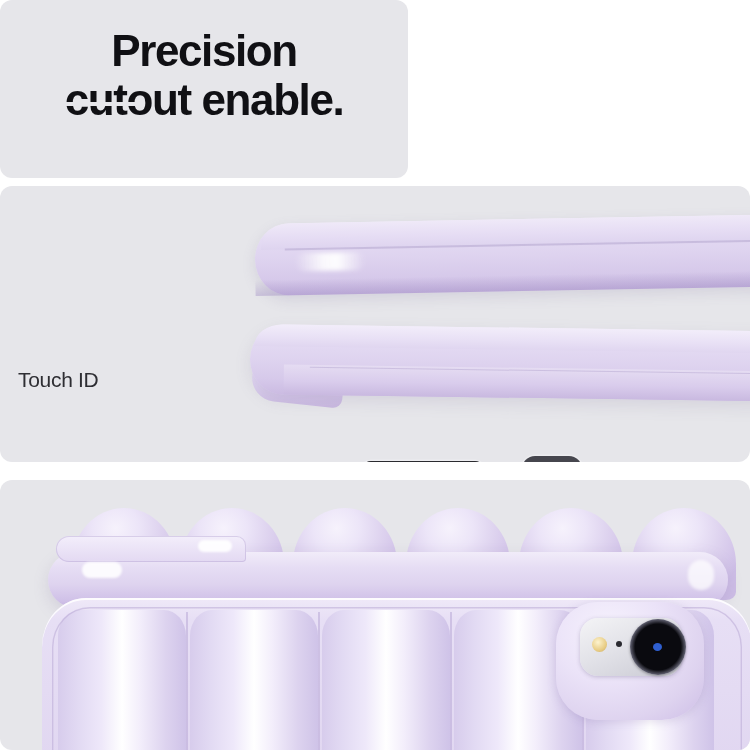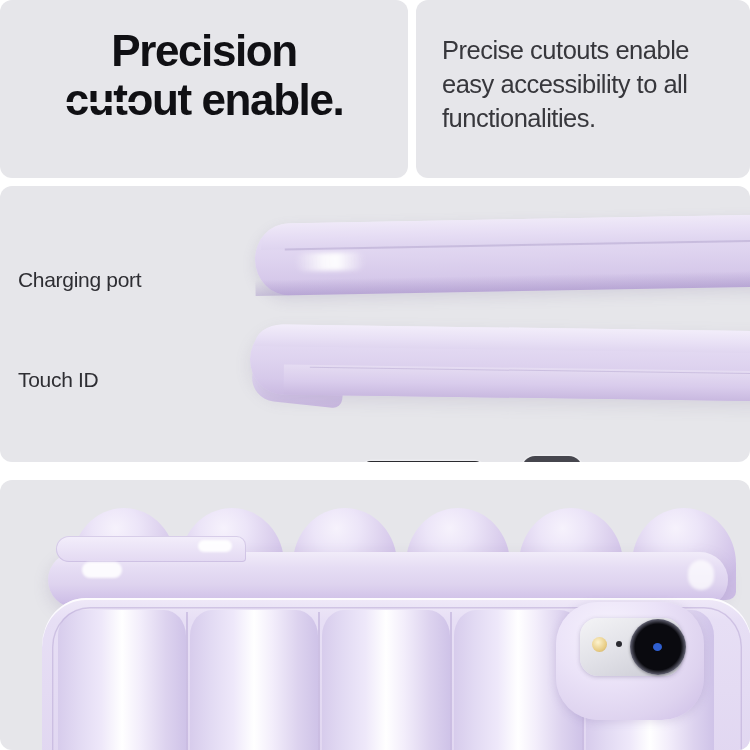--- a/index.html
+++ b/index.html
@@ -369,27 +369,23 @@
 
 <div id="page">
 
   <div class="panel" id="panel-headline">
     <div class="headline-wrap">
       <span class="headline-line">Precision</span>
       <span class="headline-line"><span class="headline-cutout"><span>cutout</span><span class="slice"></span><span class="slice2"></span></span><span> enable.</span></span>
     </div>
   </div>
 
-  <div class="panel" id="panel-subcopy">
-    <p class="subcopy">Precise cutouts enable easy accessibility to all functionalities.</p>
-  </div>
 
   <div class="panel" id="panel-cutouts">
 
-    <span class="feature-label" id="label-charging-port">Charging port</span>
     <span class="feature-label" id="label-touch-id">Touch ID</span>
 
     <div class="device-edge" id="edge-charging">
       <div class="upper-face"></div>
       <div class="seam"></div>
       <div class="gloss" style="left:40px;top:30px;width:70px;height:18px;border-radius:9px;filter:blur(2px);"></div>
       <div class="lowlight"></div>
     </div>
 
     <div class="grille" id="grille-charge-left" style="left:362px;top:275px;width:122px;height:21px;">

